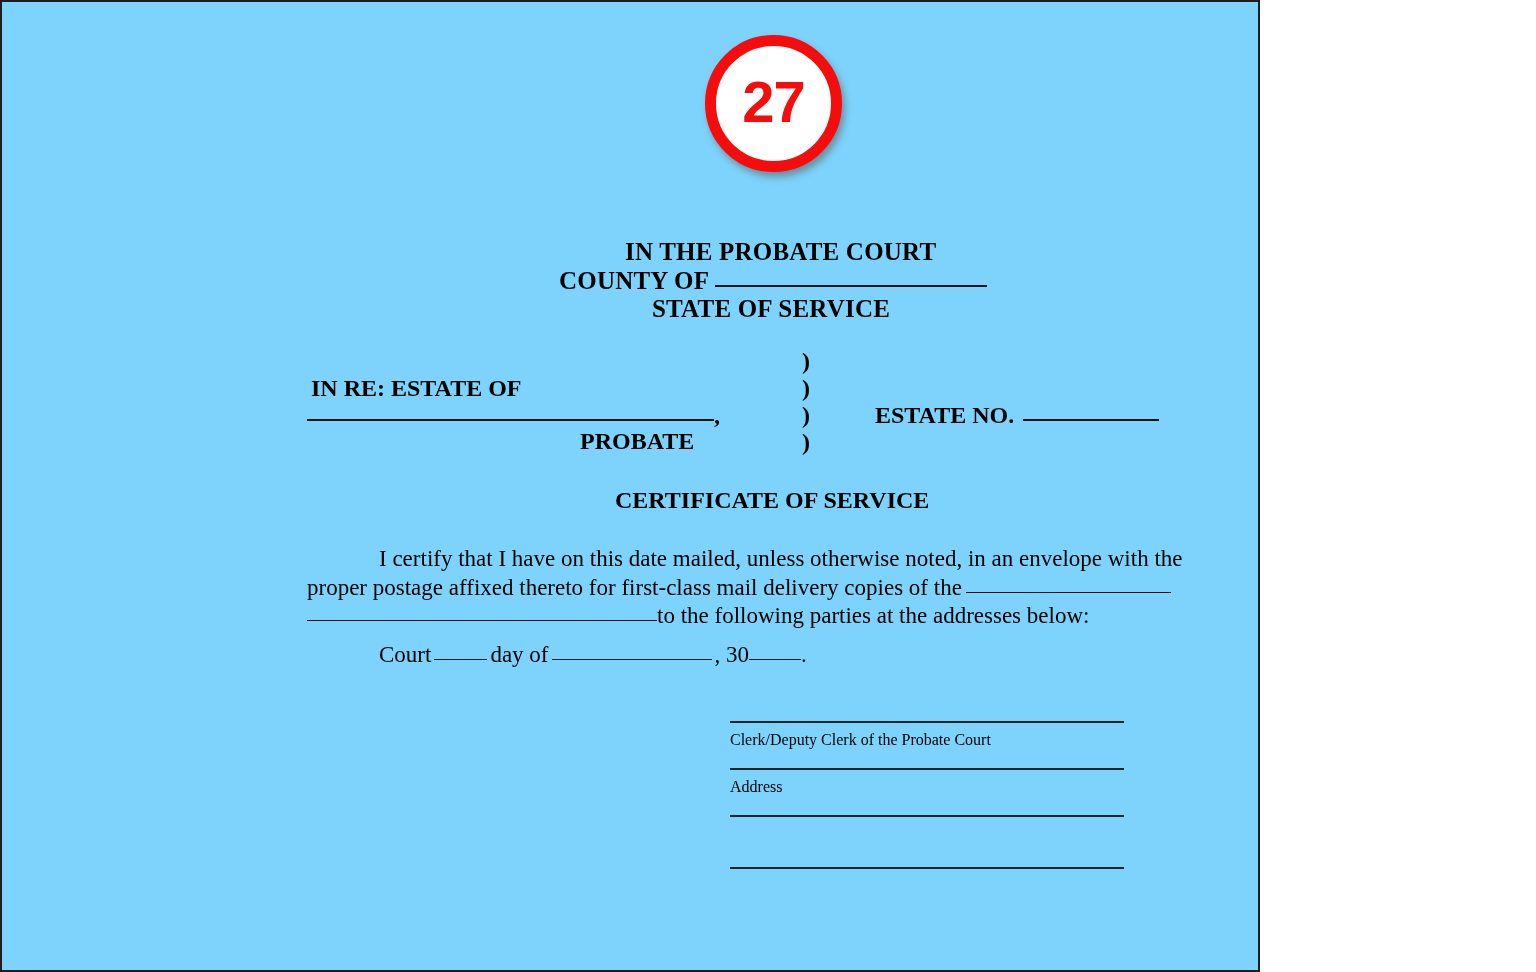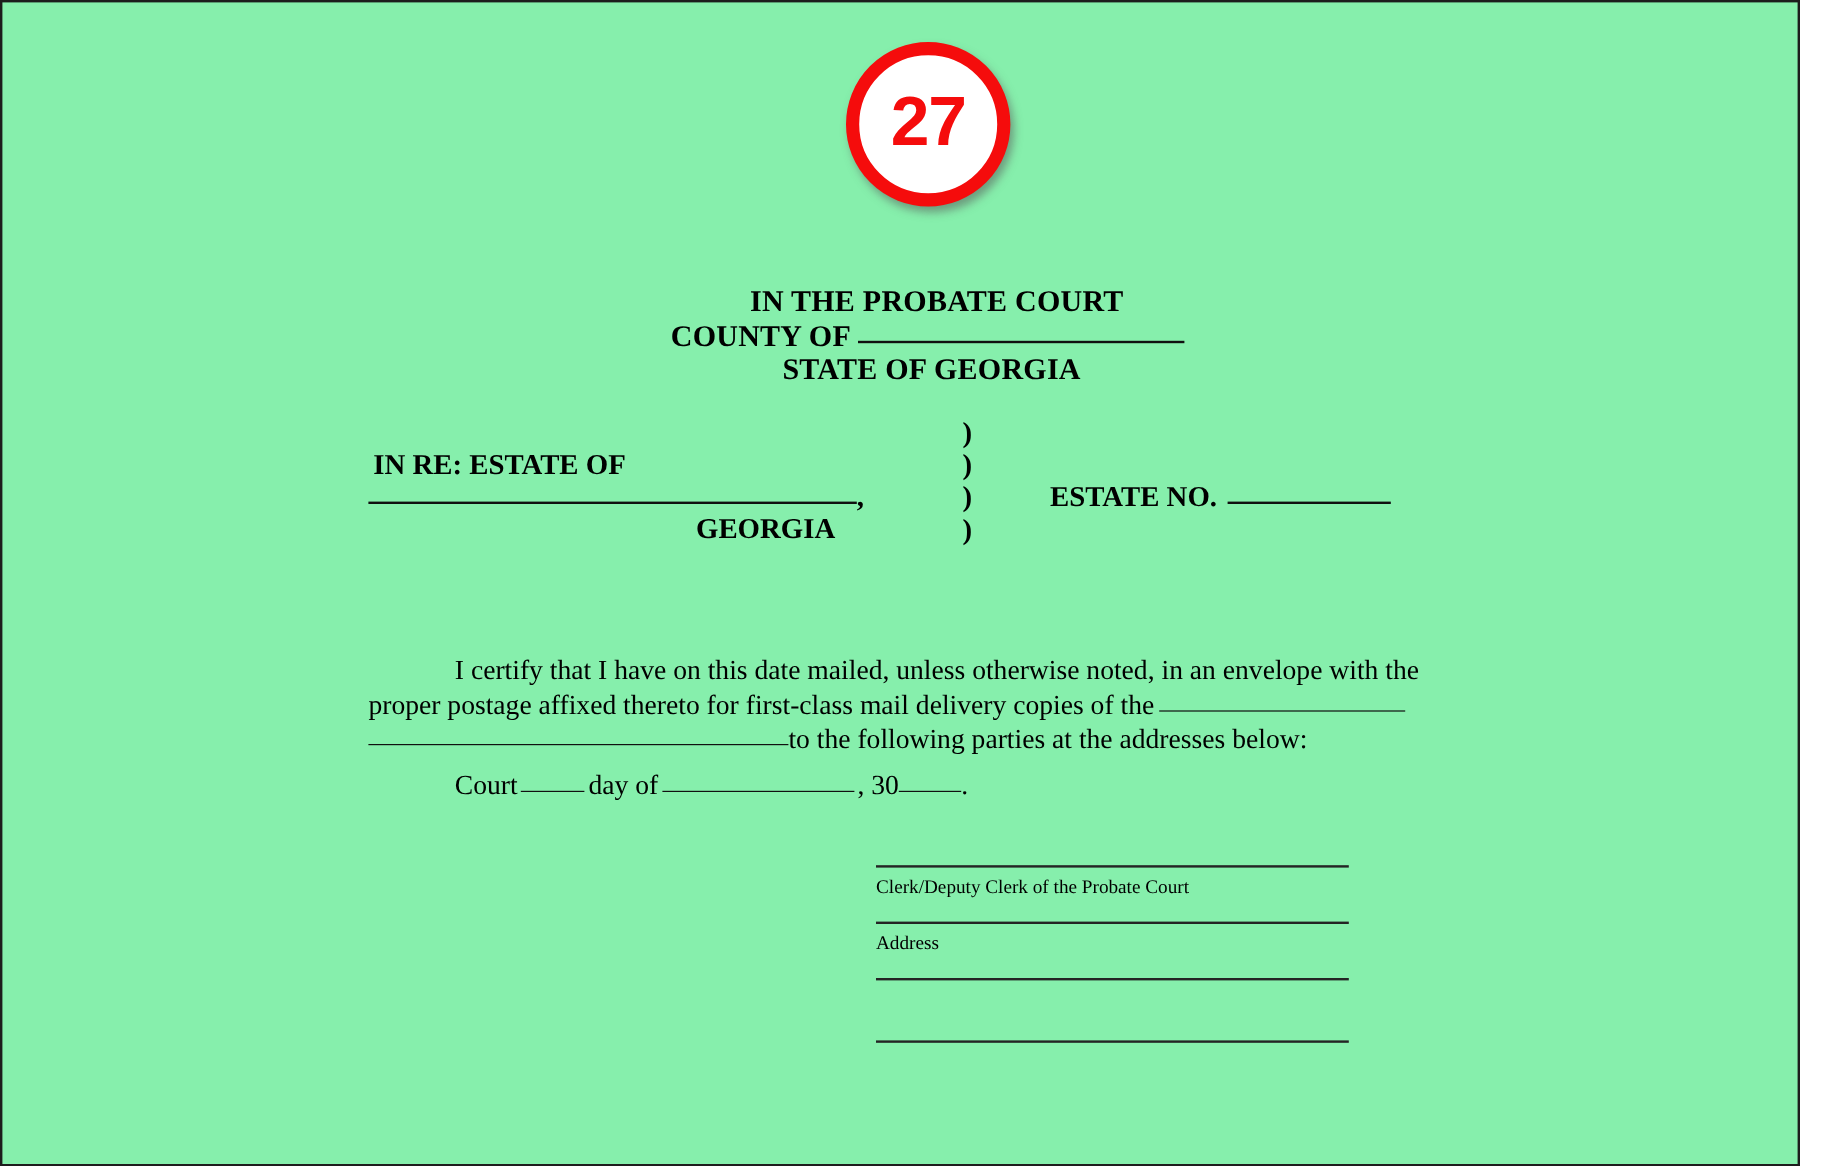--- a/index.html
+++ b/index.html
@@ -11,23 +11,23 @@
     width: 1536px;
     height: 972px;
     font-family: "Liberation Serif", "DejaVu Serif", serif;
     color: #000000;
     overflow: hidden;
   }
 
   
   #page {
     position: relative;
-    width: 1500px;
+    width: 1260px;
     height: 972px;
-    background: #86efac;
+    background: #7dd3fc;
     box-sizing: border-box;
     border: 2px solid #1d1d1d;
   }
 
   
   #badge {
     position: absolute;
     left: 703px;
     top: 33px;
     width: 137px;
@@ -192,35 +192,36 @@
 <body>
 
 <div id="page">
 
   <div id="badge">
     <span id="badge-number">27</span>
   </div>
 
   <div class="hdr" id="hdr-court">IN THE PROBATE COURT</div>
   <div class="hdr" id="hdr-county"><span>COUNTY OF</span> <span class="ul" id="county-blank"></span></div>
-  <div class="hdr" id="hdr-state">STATE OF GEORGIA</div>
+  <div class="hdr" id="hdr-state">STATE OF SERVICE</div>
 
   <div id="inre-label">IN RE:  ESTATE OF</div>
 
   <div id="estate-name-row"><span class="ul" id="estate-name-blank"></span><span>,</span></div>
 
-  <div id="deceased-label">GEORGIA</div>
+  <div id="deceased-label">PROBATE</div>
 
   <div class="paren" id="paren-1">)</div>
   <div class="paren" id="paren-2">)</div>
   <div class="paren" id="paren-3">)</div>
   <div class="paren" id="paren-4">)</div>
 
   <div id="estate-no-row"><span>ESTATE NO.</span><span class="ul" id="estate-no-blank"></span></div>
 
+  <div id="cert-title">CERTIFICATE OF SERVICE</div>
 
   <div class="body-line" id="body-1">I certify that I have on this date mailed, unless otherwise noted, in an envelope with the</div>
 
   <div class="body-line" id="body-2"><span>proper postage affixed thereto for first-class mail delivery copies of the</span><span class="ul-thin" id="body-blank-a"></span></div>
 
   <div class="body-line" id="body-3"><span class="ul-thin" id="body-blank-b"></span><span>to the following parties at the addresses below:</span></div>
 
   <div id="date-line"><span>Court</span><span class="ul-thin" id="date-day"></span><span>day of</span><span class="ul-thin" id="date-month"></span><span>, 30</span><span class="ul-thin" id="date-year"></span><span>.</span></div>
 
   <div id="sig-block">

